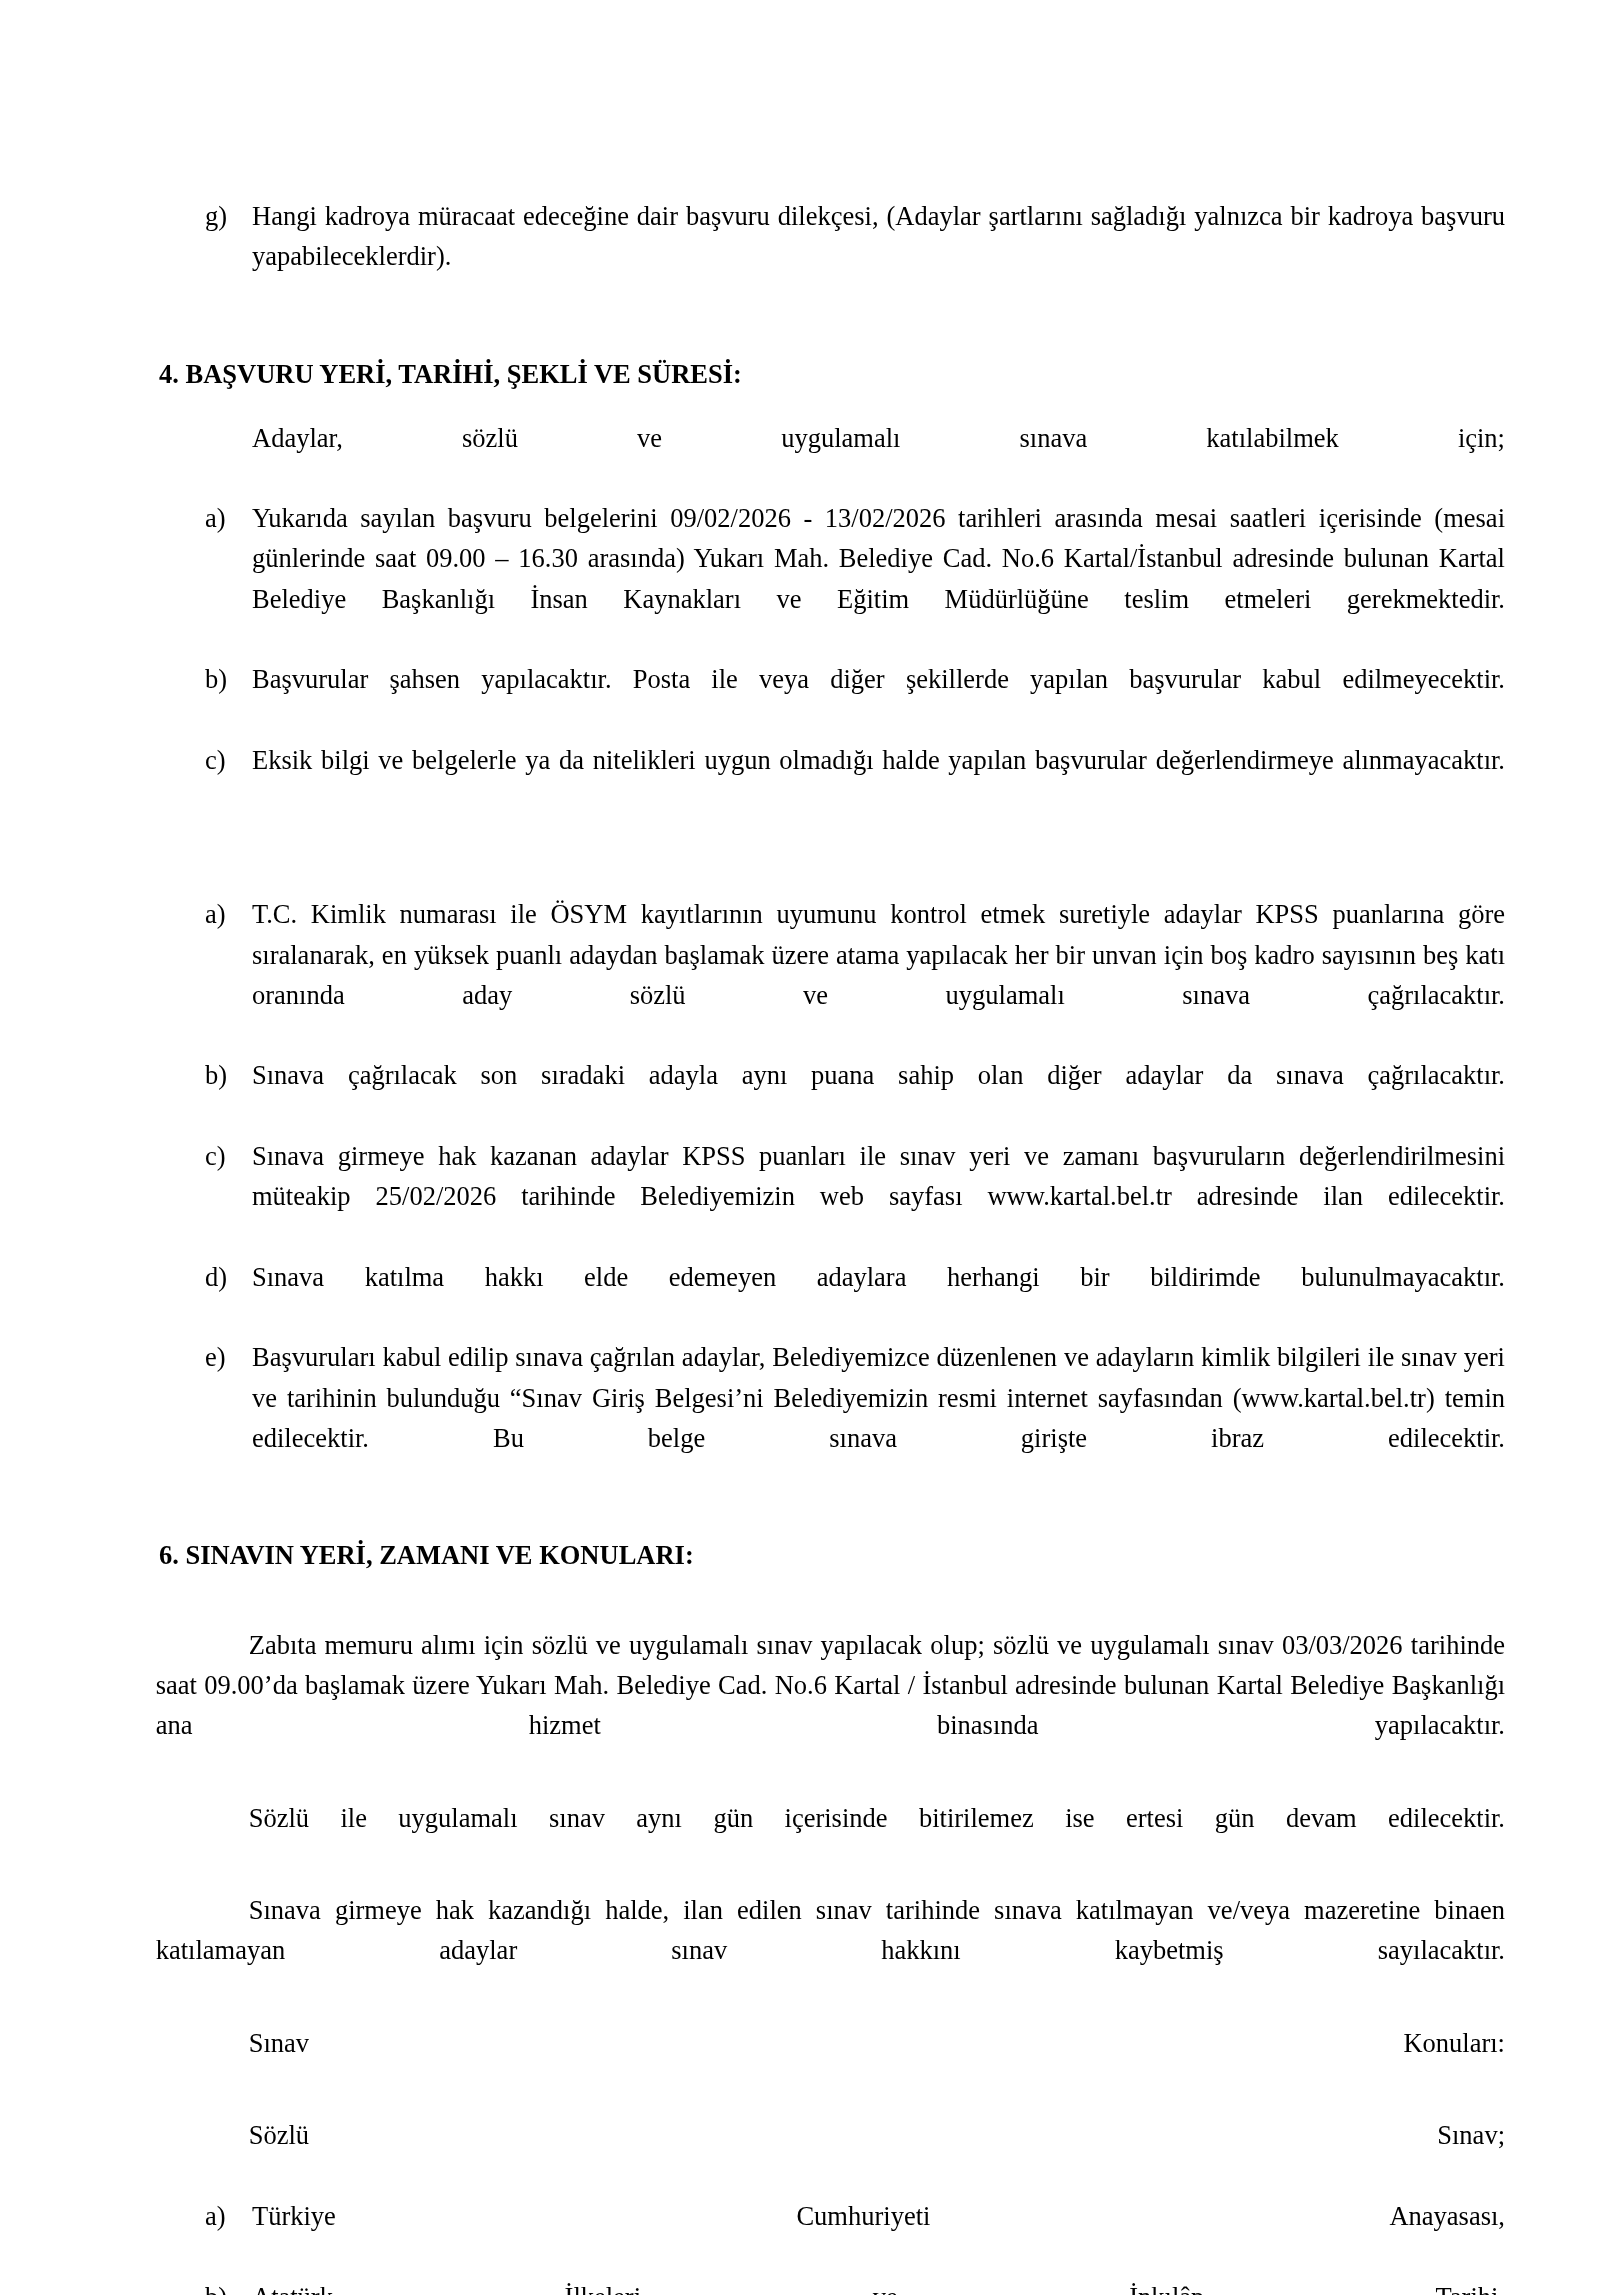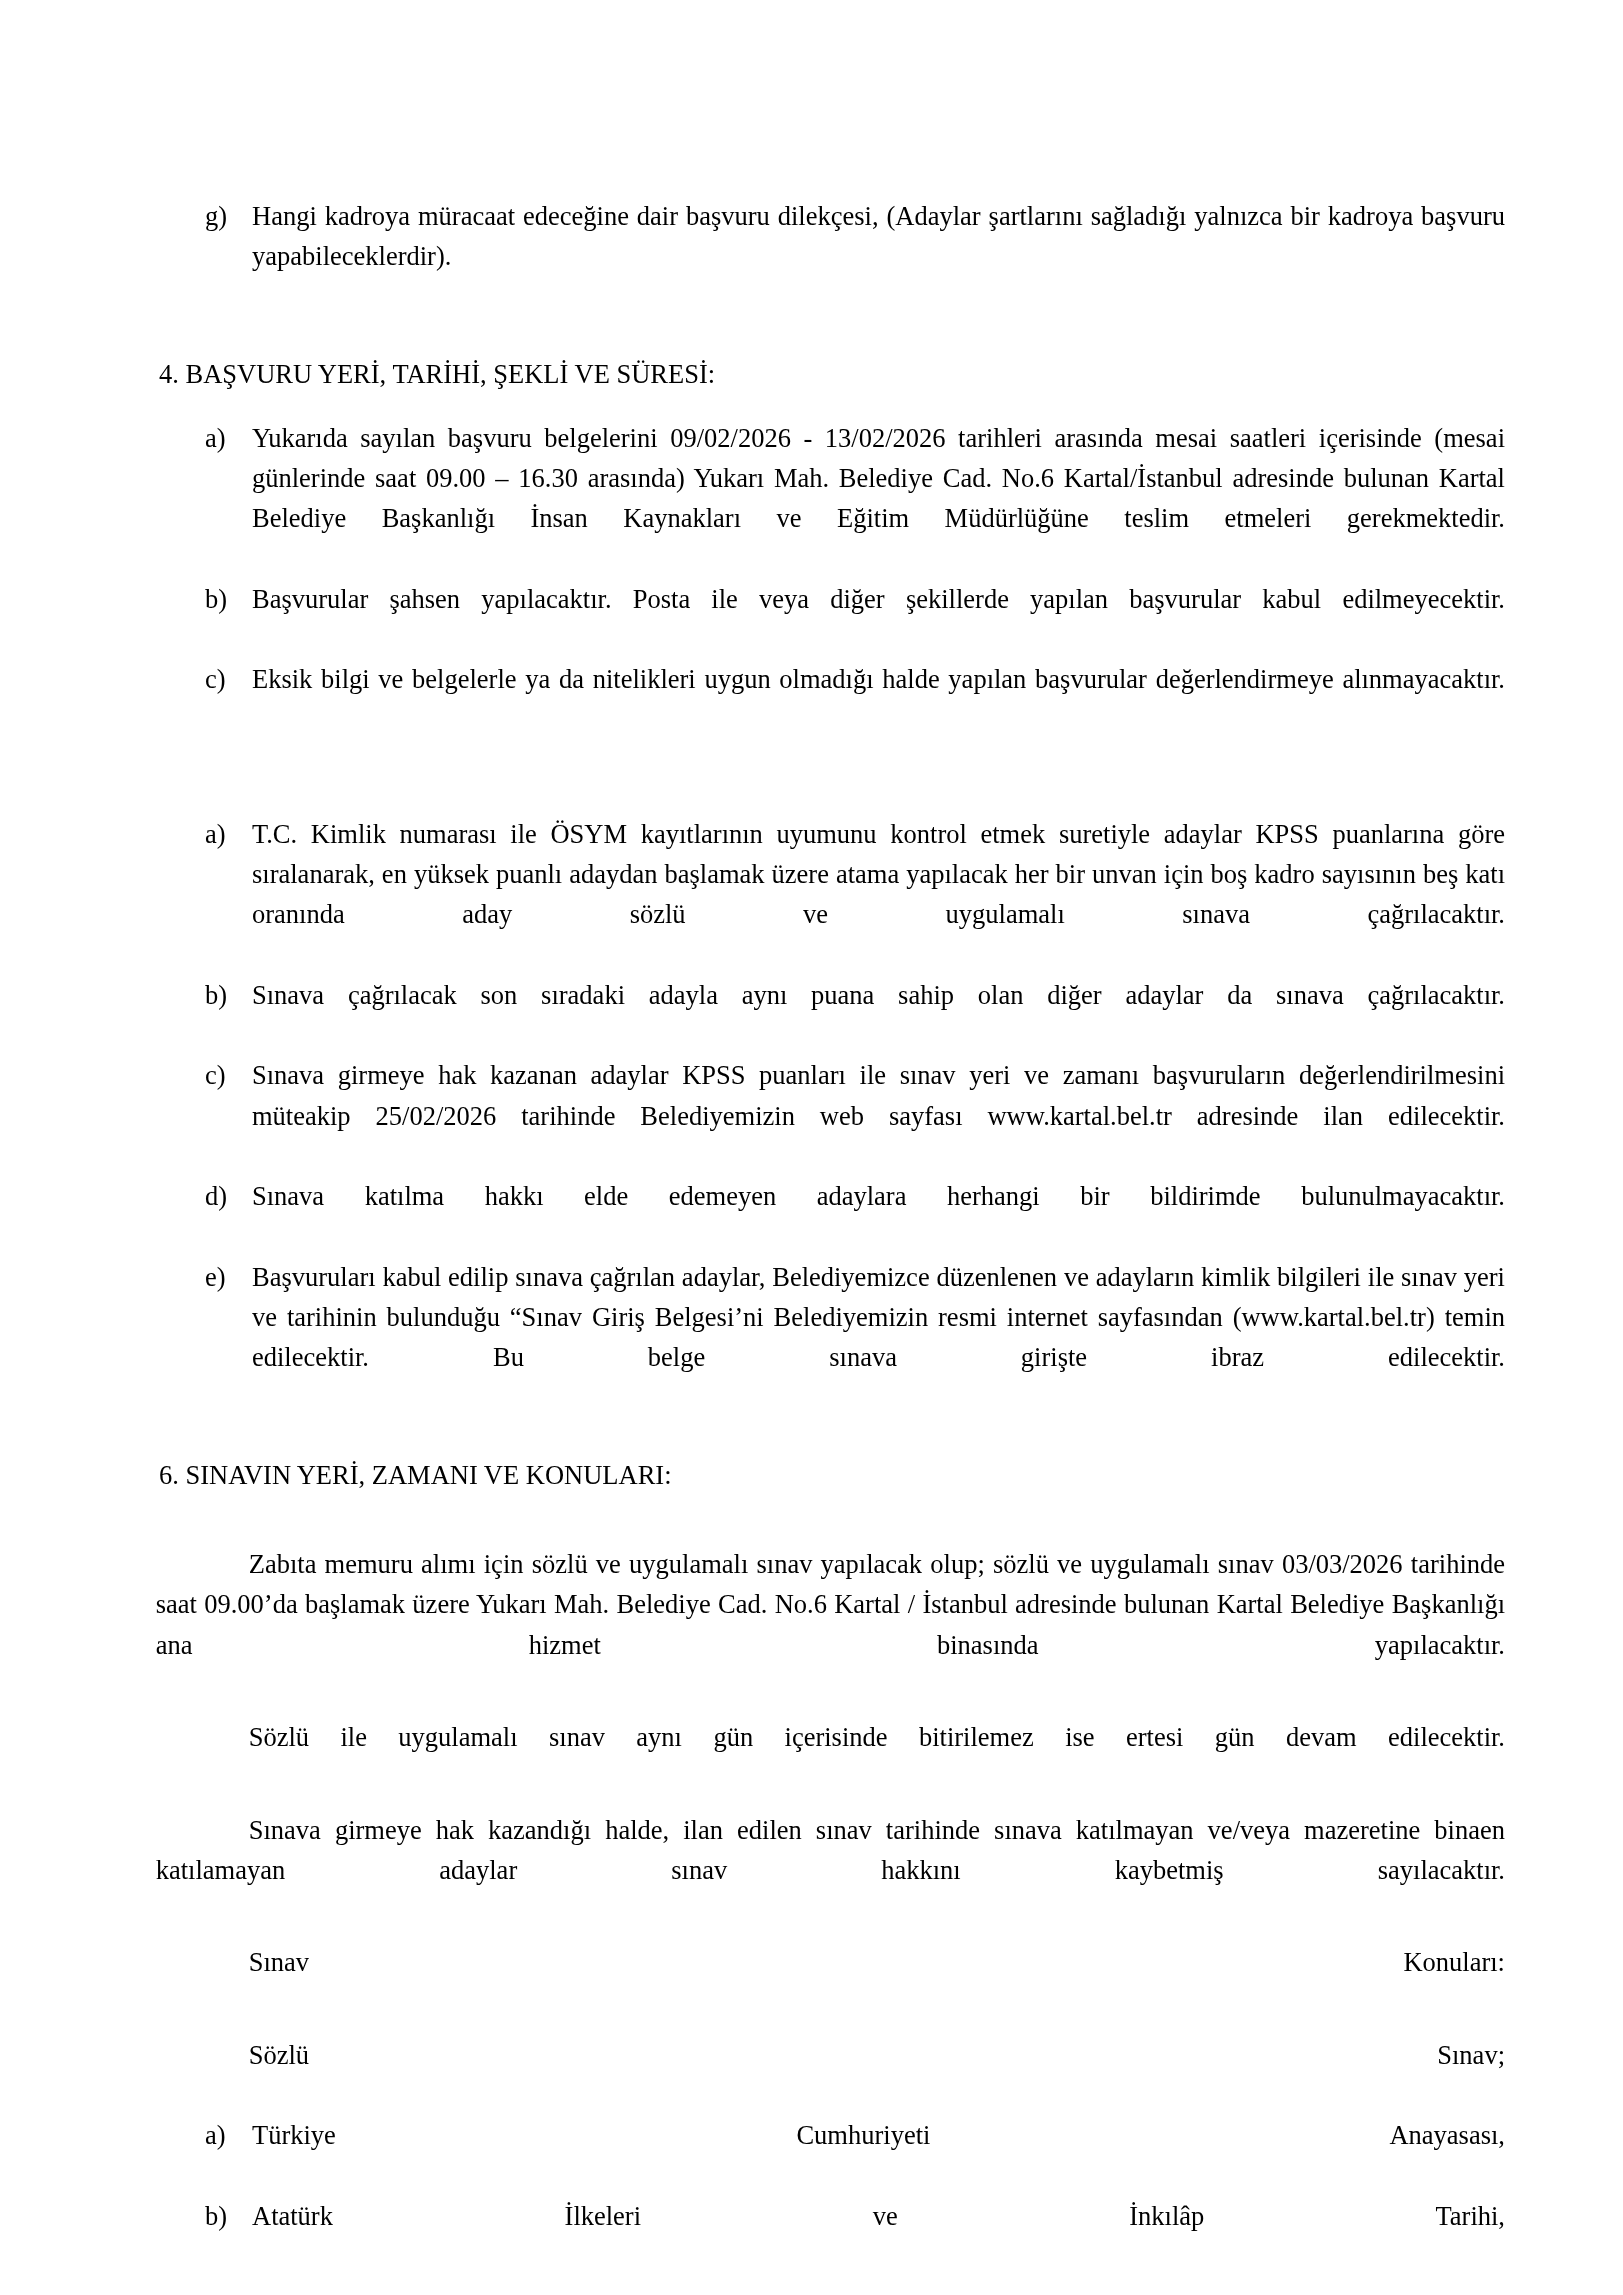--- a/index.html
+++ b/index.html
@@ -19,21 +19,21 @@
     color: #000000;
     font-size: 26.5px;
     line-height: 1.52;
   }
   .content {
     width: 1346px;
   }
 
   
   .section-heading {
-    font-weight: normal;
+    font-weight: bold;
     text-align: left;
     margin: 0;
     padding: 0;
     white-space: nowrap;
   }
   .para {
     margin: 0;
     padding: 0;
     text-align: justify;
     text-justify: inter-word;
@@ -92,20 +92,21 @@
         <span class="item-text">Hangi kadroya müracaat edeceğine dair başvuru dilekçesi, (Adaylar şartlarını sağladığı yalnızca bir kadroya başvuru yapabileceklerdir).</span>
       </li>
     </ul>
 
     <div class="gap-md"></div>
 
     <div class="section-heading">4. BAŞVURU YERİ, TARİHİ, ŞEKLİ VE SÜRESİ:</div>
 
     <div class="gap-sm"></div>
 
+    <div class="para indent-first">Adaylar, sözlü ve uygulamalı sınava katılabilmek için;</div>
 
     <ul class="lettered-list">
       <li>
         <span class="marker">a)</span>
         <span class="item-text">Yukarıda sayılan başvuru belgelerini 09/02/2026 - 13/02/2026 tarihleri arasında mesai saatleri içerisinde (mesai günlerinde saat 09.00 – 16.30 arasında) Yukarı Mah. Belediye Cad. No.6 Kartal/İstanbul adresinde bulunan Kartal Belediye Başkanlığı İnsan Kaynakları ve Eğitim Müdürlüğüne teslim etmeleri gerekmektedir.</span>
       </li>
       <li>
         <span class="marker">b)</span>
         <span class="item-text">Başvurular şahsen yapılacaktır. Posta ile veya diğer şekillerde yapılan başvurular kabul edilmeyecektir.</span>
       </li>

